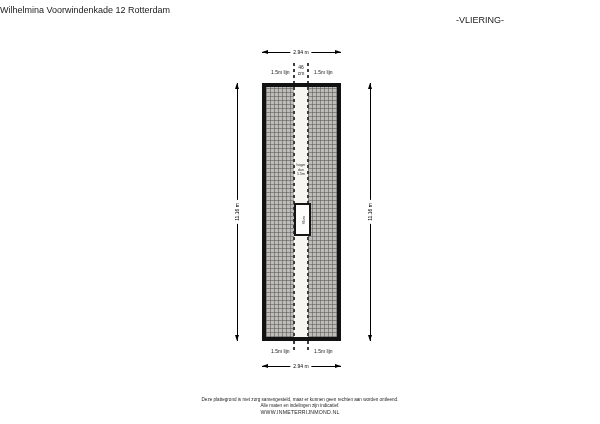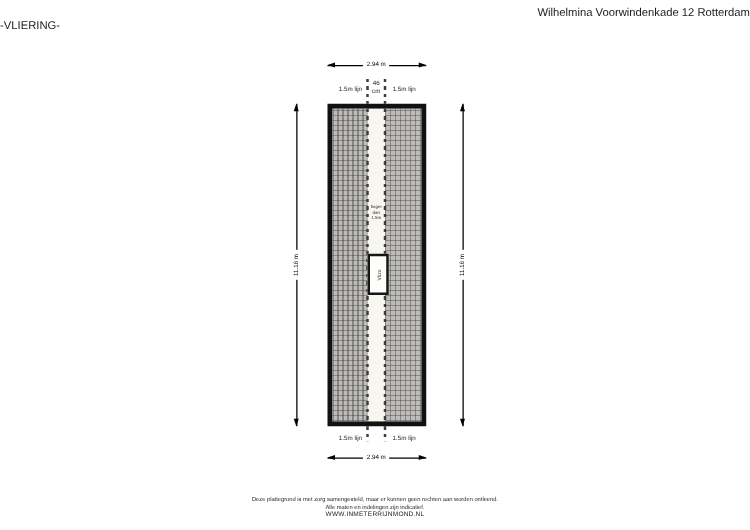--- a/index.html
+++ b/index.html
@@ -1,21 +1,21 @@
 <!DOCTYPE html>
 <html><head>
 <meta charset="utf-8">
 <style>
   html,body{margin:0;padding:0;background:#fff;}
   .canvas{
     position:relative;width:600px;height:424px;background:#ffffff;
     font-family:"Liberation Sans", sans-serif;color:#000;overflow:hidden;
   }
-  .title{position:absolute;left:0;top:5px;width:600px;text-align:right;font-size:9px;color:#1a1a1a;}
-  .subtitle{position:absolute;left:0;top:15px;width:504px;text-align:left;font-size:9px;color:#1a1a1a;}
+  .title{position:absolute;left:0;top:5px;width:600px;text-align:left;font-size:9px;color:#1a1a1a;}
+  .subtitle{position:absolute;left:0;top:15px;width:504px;text-align:right;font-size:9px;color:#1a1a1a;}
 
   
   .wall{position:absolute;left:262px;top:83px;width:79px;height:258px;background:#121212;}
   .interior{position:absolute;left:266px;top:87px;width:71px;height:250px;background:#f6f5f1;}
   .hatch{
     position:absolute;top:87px;height:250px;background-color:#bdbcb8;
     background-image:
       repeating-linear-gradient(0deg, rgba(70,70,68,.45) 0 1px, transparent 1px 4px),
       repeating-linear-gradient(90deg, rgba(70,70,68,.45) 0 1px, transparent 1px 4px);
   }

